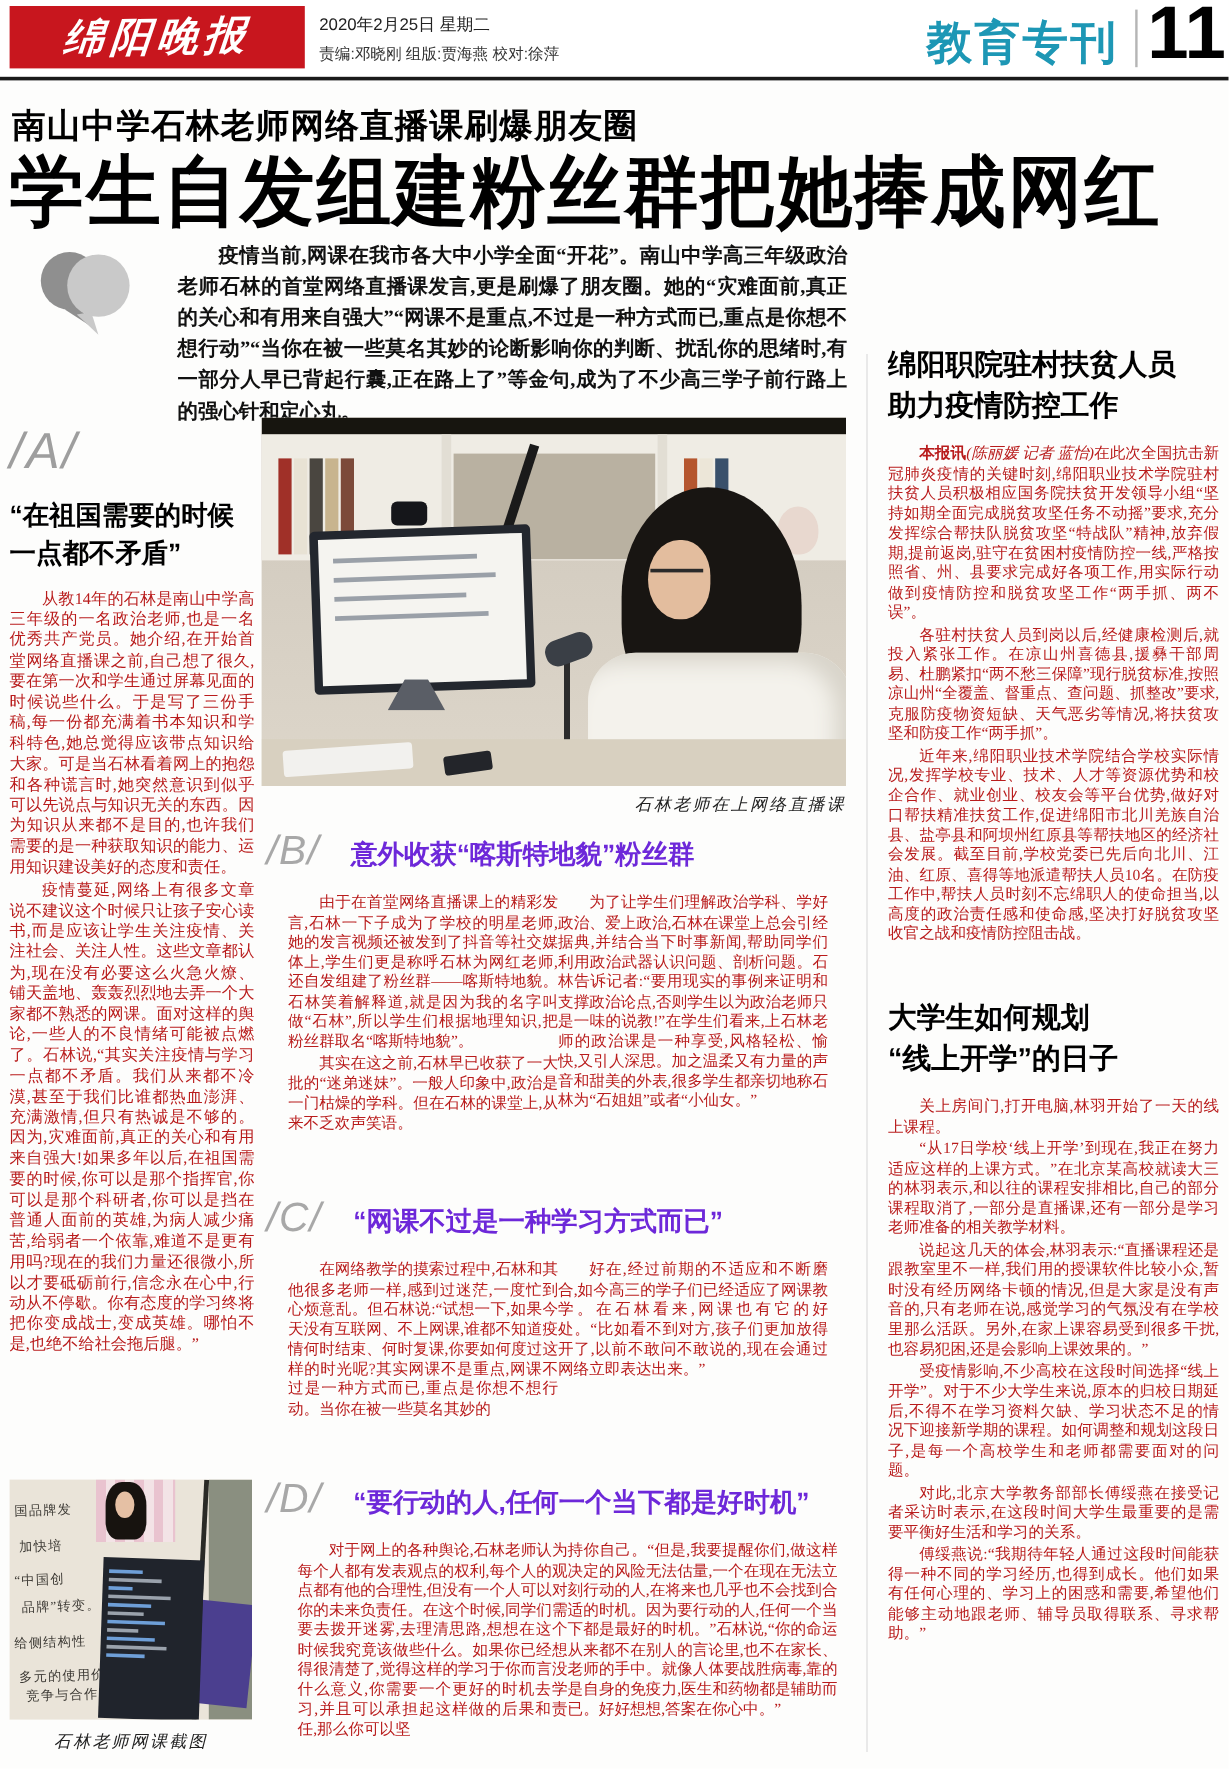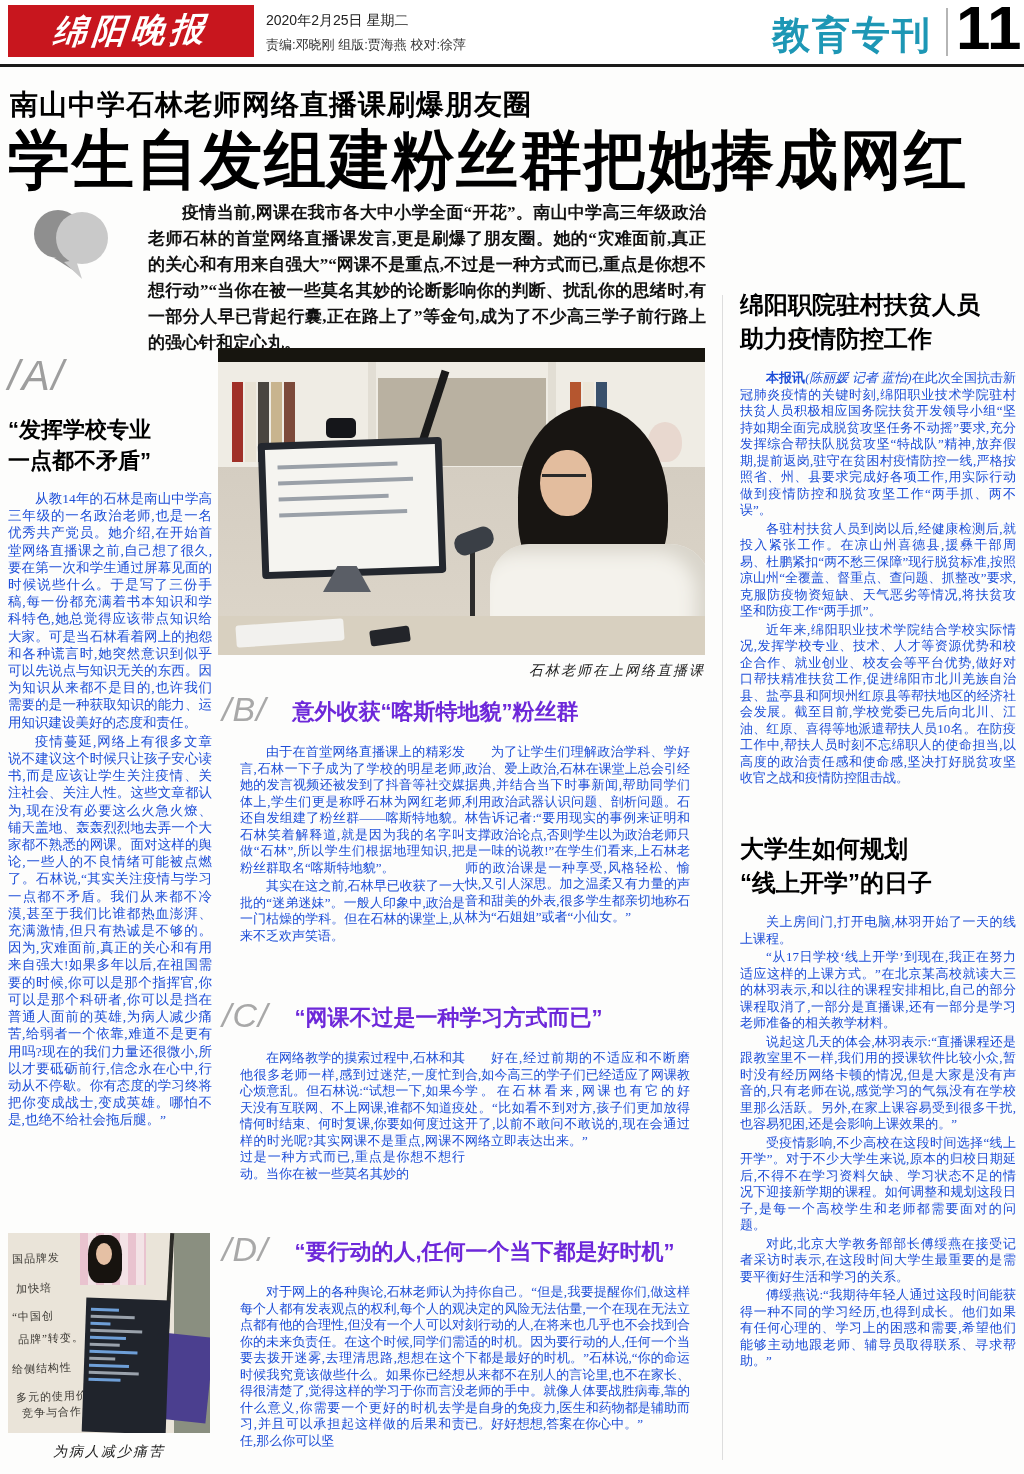--- a/index.html
+++ b/index.html
@@ -22,21 +22,21 @@
   .kicker{position:absolute;left:10px;top:86px;font-family:"Liberation Sans",sans-serif;
           font-size:28px;font-weight:bold;letter-spacing:1px;color:#000;}
   .main-headline{position:absolute;left:8px;top:116px;width:1010px;font-family:"Liberation Sans",sans-serif;
           font-size:62px;font-weight:900;letter-spacing:2px;color:#000;transform:scaleY(1.04);transform-origin:top left;}
   
   .lead{position:absolute;left:30px;top:200px;width:676px;}
   .quote-icon{position:absolute;left:2px;top:6px;}
   .lead-text{margin-left:118px;font-size:17px;font-weight:600;line-height:26px;text-align:justify;text-indent:2em;color:#111;}
   .byline{margin-left:86px;text-align:right;font-size:14px;font-weight:bold;margin-top:8px;color:#111;}
   
-  .bodytext p{margin:0 0 2px 0;font-size:13px;line-height:16.5px;text-align:justify;text-indent:2em;color:#1d4ed8;}
+  .bodytext p{margin:0 0 2px 0;font-size:13px;line-height:16.5px;text-align:justify;text-indent:2em;color:#b91c1c;}
   
   .col-a{position:absolute;left:8px;top:352px;width:204px;}
   .marker-a{font-family:"Liberation Sans",sans-serif;font-style:italic;font-size:42px;color:#9e9e9e;letter-spacing:2px;}
   .title-a{font-family:"Liberation Sans",sans-serif;font-size:22px;font-weight:bold;line-height:31px;margin-top:14px;color:#000;}
   .col-a .bodytext{margin-top:14px;}
   .col-a .bodytext p{font-size:13.5px;line-height:17.2px;}
   
   .sec-head{position:absolute;display:flex;align-items:flex-end;}
   .sec-marker{font-family:"Liberation Sans",sans-serif;font-style:italic;font-size:34px;color:#a8a8a8;letter-spacing:1px;line-height:1;}
   .sec-title{font-family:"Liberation Sans",sans-serif;font-size:22px;font-weight:bold;color:#6d28d9;margin-left:26px;line-height:1.1;padding-bottom:2px;}
@@ -85,21 +85,21 @@
   .ps-cam-face{position:absolute;left:16px;top:10px;width:16px;height:22px;background:#e5c0a4;border-radius:50%;}
   .ps-chat{position:absolute;left:76px;top:66px;width:74px;height:122px;background:#20242c;transform:rotate(2deg);padding:6px 5px;}
   .ps-line{height:3px;margin:4px 0;background:#6e9fd8;}
   .ps-line.alt{background:#9aa2ac;}
   .ps-cable{position:absolute;left:157px;top:0;width:4px;height:200px;background:#2a2a26;transform:rotate(3deg);}
   .ps-wall{position:absolute;left:166px;top:0;width:36px;height:200px;background:#8a8f80;}
   .ps-chair{position:absolute;left:150px;top:102px;width:52px;height:86px;background:#4b3f8f;transform:rotate(6deg);}
   .caption-small{position:absolute;left:8px;top:1443px;width:202px;text-align:center;
                  font-size:14px;font-style:italic;color:#222;letter-spacing:2px;}
   
-  .d-cols{max-height:180px;overflow:hidden;}
+  .d-cols{max-height:180px;overflow:hidden;justify-content:center;}
   .r2-body{max-height:548px;overflow:hidden;}
 </style>
 </head>
 <body>
 
 <div class="page">
 
   <div class="masthead">
     <div class="logo-box">
       <span class="logo-text">绵阳晚报</span>
@@ -121,21 +121,21 @@
       <circle cx="50" cy="32" r="26" fill="#c9c9c9"></circle>
       <polygon points="44,54 50,73 32,56" fill="#c9c9c9"></polygon>
     </svg>
     <div class="lead-text">疫情当前,网课在我市各大中小学全面“开花”。南山中学高三年级政治老师石林的首堂网络直播课发言,更是刷爆了朋友圈。她的“灾难面前,真正的关心和有用来自强大”“网课不是重点,不过是一种方式而已,重点是你想不想行动”“当你在被一些莫名其妙的论断影响你的判断、扰乱你的思绪时,有一部分人早已背起行囊,正在路上了”等金句,成为了不少高三学子前行路上的强心针和定心丸。</div>
     <div class="byline">■张东 记者 蓝怡 文/图</div>
   </div>
 
   <div class="col-a">
     <div class="marker-a">/A/</div>
     <div class="title-a">
-      <div>“发挥学校专业</div>
+      <div>“在祖国需要的时候</div>
       <div>一点都不矛盾”</div>
     </div>
     <div class="bodytext">
       <p>从教14年的石林是南山中学高三年级的一名政治老师,也是一名优秀共产党员。她介绍,在开始首堂网络直播课之前,自己想了很久,要在第一次和学生通过屏幕见面的时候说些什么。于是写了三份手稿,每一份都充满着书本知识和学科特色,她总觉得应该带点知识给大家。可是当石林看着网上的抱怨和各种谎言时,她突然意识到似乎可以先说点与知识无关的东西。因为知识从来都不是目的,也许我们需要的是一种获取知识的能力、运用知识建设美好的态度和责任。</p>
       <p>疫情蔓延,网络上有很多文章说不建议这个时候只让孩子安心读书,而是应该让学生关注疫情、关注社会、关注人性。这些文章都认为,现在没有必要这么火急火燎、铺天盖地、轰轰烈烈地去弄一个大家都不熟悉的网课。面对这样的舆论,一些人的不良情绪可能被点燃了。石林说,“其实关注疫情与学习一点都不矛盾。我们从来都不冷漠,甚至于我们比谁都热血澎湃、充满激情,但只有热诚是不够的。因为,灾难面前,真正的关心和有用来自强大!如果多年以后,在祖国需要的时候,你可以是那个指挥官,你可以是那个科研者,你可以是挡在普通人面前的英雄,为病人减少痛苦,给弱者一个依靠,难道不是更有用吗?现在的我们力量还很微小,所以才要砥砺前行,信念永在心中,行动从不停歇。你有态度的学习终将把你变成战士,变成英雄。哪怕不是,也绝不给社会拖后腿。”</p>
     </div>
   </div>
 
   <div class="photo-main">
     <div class="pm-darktop"></div>
@@ -266,15 +266,15 @@
       <div class="ps-line alt" style="width:52px;"></div>
       <div class="ps-line" style="width:36px;"></div>
       <div class="ps-line alt" style="width:30px;"></div>
       <div class="ps-line" style="width:48px;"></div>
       <div class="ps-line alt" style="width:26px;"></div>
       <div class="ps-line" style="width:40px;"></div>
       <div class="ps-line alt" style="width:50px;"></div>
       <div class="ps-line" style="width:32px;"></div>
     </div>
   </div>
-  <div class="caption-small">为病人减少痛苦</div>
+  <div class="caption-small">石林老师网课截图</div>
 
 </div>
 
 </body></html>

